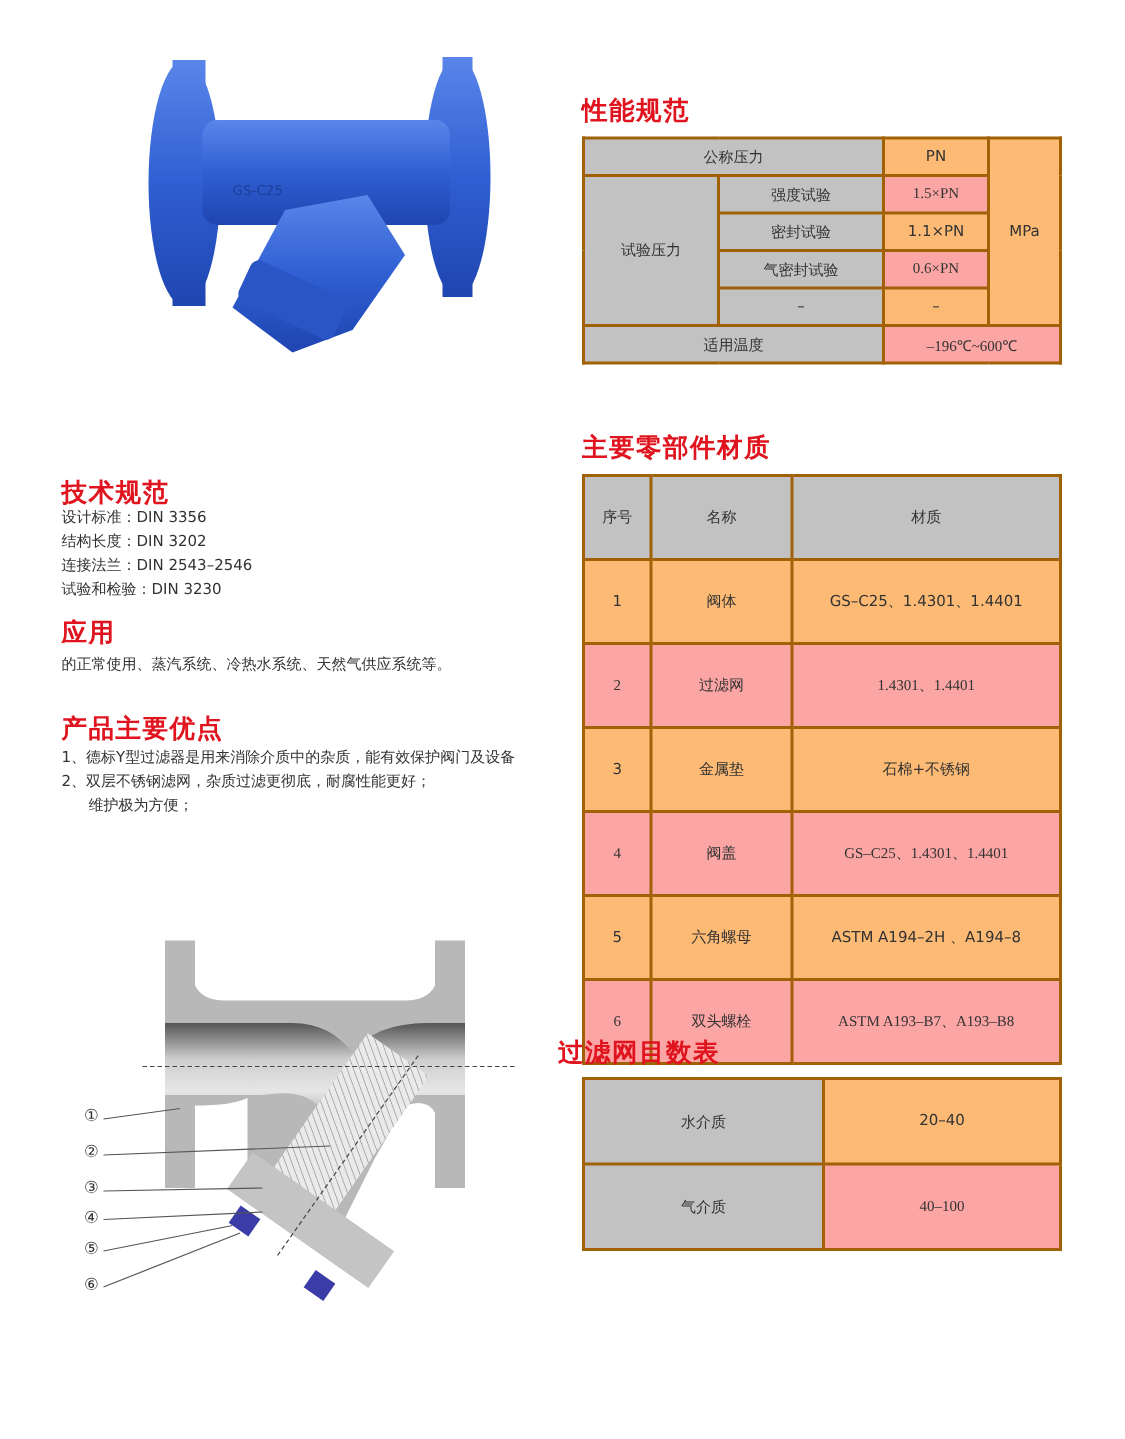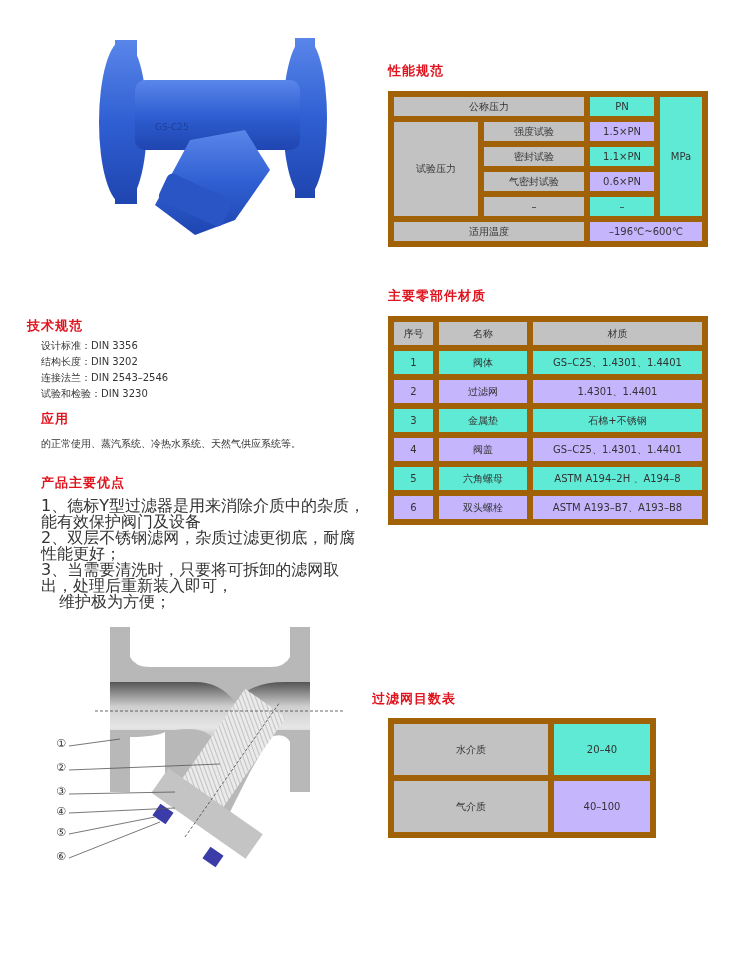--- a/index.html
+++ b/index.html
@@ -1,31 +1,31 @@
 <!DOCTYPE html>
 <html><head>
 <meta charset="utf-8">
 <style>
   * { box-sizing: border-box; margin: 0; padding: 0; }
   body { width: 750px; height: 959px; background: #ffffff; position: relative; font-family: "DejaVu Sans", "Liberation Sans", sans-serif; color: #333; overflow: hidden; }
   .abs { position: absolute; }
-  .sec-title { color: #e0141e; font-weight: bold; font-size: 13px; letter-spacing: 1px; }
+  .sec-title { color: #e0141e; font-weight: bold; font-size: 17px; letter-spacing: 1px; }
   table { border-collapse: collapse; font-size: 10px; color: #333; }
-  td { border: 6px solid #a16207; text-align: center; vertical-align: middle; margin-top: 16px; }
+  td { border: 2px solid #a16207; text-align: center; vertical-align: middle; margin-top: 16px; }
   .g { background: #c2c2c2; }
-  .lg { background: #c4b5fd; }
-  .w { background: #5eead4; }
+  .lg { background: #fca5a5; font-family: Liberation Serif, serif; }
+  .w { background: #fdba74; }
   .spec-line { font-size: 10px; line-height: 16px; color: #333; }
-  .adv-line { font-size: 16px; line-height: 16px; color: #333; }
+  .adv-line { font-size: 10px; line-height: 16px; color: #333; }
   .adv-line .cont { padding-left: 18px; display: block; }
   #tbl1 { left: 388px; top: 91px; width: 320px; }
   #tbl1 td { height: 25px; }
   #tbl2 { left: 388px; top: 316px; width: 320px; }
-  #tbl2 td { height: 29px; }
-  #tbl3 { left: 388px; top: 718px; width: 268px; }
+  #tbl2 td { height: 56px; }
+  #tbl3 { left: 388px; top: 718px; width: 320px; }
   #tbl3 td { height: 57px; }
 </style>
 </head>
 <body>
 
 <div class="abs" style="left:95px; top:30px; width:235px; height:215px;">
   <svg width="235" height="215" viewBox="0 0 235 215">
     <defs>
       <linearGradient id="bl" x1="0" y1="0" x2="0" y2="1">
         <stop offset="0" stop-color="#5a86ea"></stop>
@@ -73,41 +73,40 @@
     <td class="g">–</td>
     <td class="w">–</td>
   </tr>
   <tr>
     <td class="g" colspan="2">适用温度</td>
     <td class="lg" colspan="2">–196℃~600℃</td>
   </tr>
 </tbody>
   </table>
 
-<div class="abs sec-title" style="left:27px; top:317px;">技术规范</div>
+<div class="abs sec-title" style="left:41px; top:317px;">技术规范</div>
 <div class="abs" style="left:41px; top:338px;">
   <div class="spec-line">设计标准：DIN 3356</div>
   <div class="spec-line">结构长度：DIN 3202</div>
   <div class="spec-line">连接法兰：DIN 2543–2546</div>
   <div class="spec-line">试验和检验：DIN 3230</div>
 </div>
 
 <div class="abs sec-title" style="left:41px; top:410px;">应用</div>
 <div class="abs spec-line" style="left:41px; top:436px;">的正常使用、蒸汽系统、冷热水系统、天然气供应系统等。</div>
 
 <div class="abs sec-title" style="left:41px; top:474px;">产品主要优点</div>
 <div class="abs" style="left:41px; top:498px; width:330px;">
   <div class="adv-line">
     <span>1、德标Y型过滤器是用来消除介质中的杂质，能有效保护阀门及设备</span>
   </div>
   <div class="adv-line">
     <span>2、双层不锈钢滤网，杂质过滤更彻底，耐腐性能更好；</span>
   </div>
   <div class="adv-line">
-    <span>3、当需要清洗时，只要将可拆卸的滤网取出，处理后重新装入即可，</span>
     <span class="cont">维护极为方便；</span>
   </div>
 </div>
 
 <div class="abs sec-title" style="left:388px; top:287px;">主要零部件材质</div>
 <table id="tbl2" class="abs">
   <tbody>
       <tr>
     <td class="g" style="width:45px;">序号</td>
     <td class="g" style="width:94px;">名称</td>

